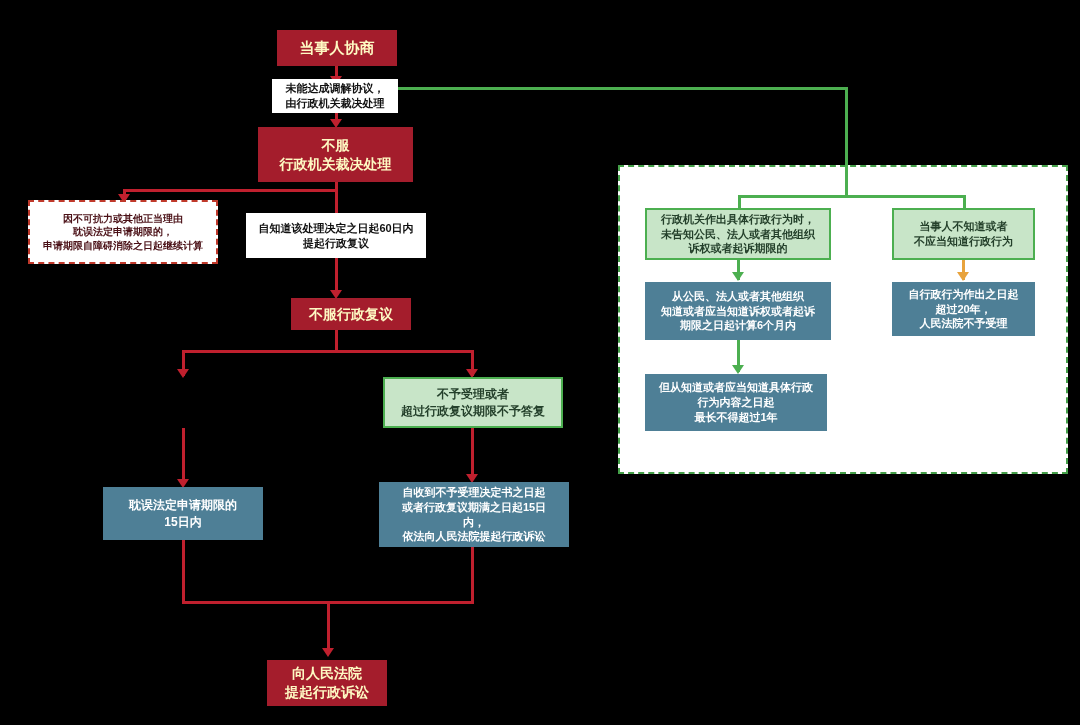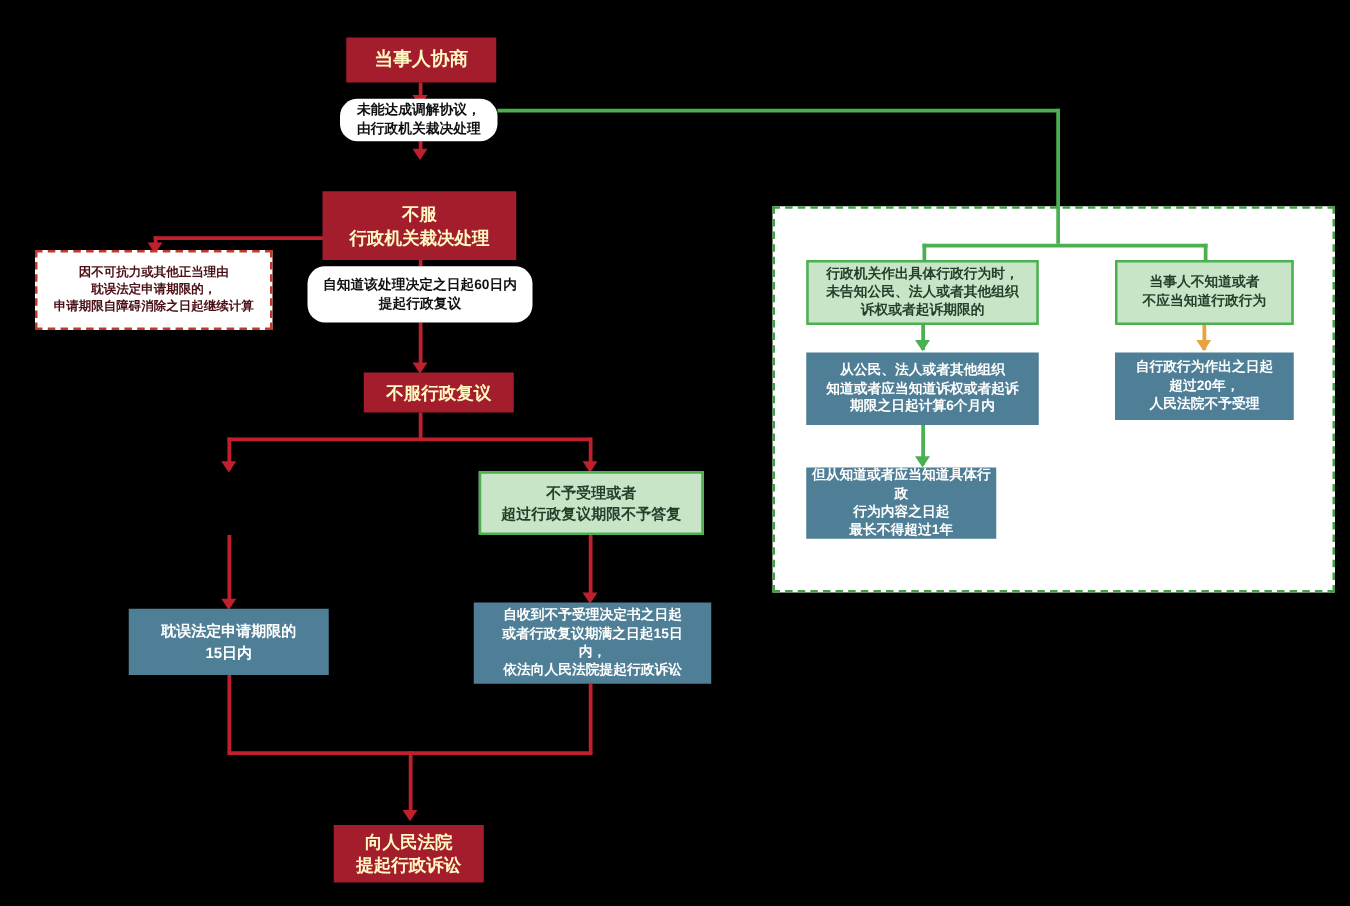--- a/index.html
+++ b/index.html
@@ -23,21 +23,20 @@
   .red-box{
     background:#A41D2C;
     color:#fef9c3;
     font-weight:bold;
   }
   
   .white-box{
     background:#ffffff;
     color:#111111;
     font-weight:bold;
-    border-radius:14px;
   }
   
   .dashed-red-box{
     background:#ffffff;
     color:#4a1016;
     border:2px dashed #C0392B;
     font-weight:bold;
   }
   
   .green-box{
@@ -90,21 +89,21 @@
 
   <div class="node white-box" style="left:272px;top:79px;width:126px;height:34px;font-size:11px;">未能达成调解协议，
 由行政机关裁决处理</div>
 
   <div class="conn h-green" style="left:398px;top:87px;width:449px;"></div>
   <div class="conn v-green" style="left:845px;top:87px;height:108px;"></div>
 
   <div class="conn v-red" style="left:335px;top:113px;height:10px;"></div>
   <div class="arrow-down ar-red" style="left:330px;top:119px;"></div>
 
-  <div class="node red-box" style="left:258px;top:127px;width:155px;height:55px;font-size:14px;margin-top:26px;">不服
+  <div class="node red-box" style="left:258px;top:127px;width:155px;height:55px;font-size:14px;">不服
 行政机关裁决处理</div>
 
   <div class="conn v-red" style="left:335px;top:182px;height:9px;"></div>
   <div class="conn h-red" style="left:123px;top:189px;width:214px;"></div>
   <div class="conn v-red" style="left:123px;top:189px;height:8px;"></div>
   <div class="arrow-down ar-red" style="left:118px;top:194px;"></div>
 
   <div class="node dashed-red-box" style="left:28px;top:200px;width:190px;height:64px;font-size:10px;">因不可抗力或其他正当理由
 耽误法定申请期限的，
 申请期限自障碍消除之日起继续计算</div>
@@ -174,17 +173,17 @@
 知道或者应当知道诉权或者起诉
 期限之日起计算6个月内</div>
 
   <div class="node blue-box" style="left:892px;top:282px;width:143px;height:54px;font-size:11px;">自行政行为作出之日起
 超过20年，
 人民法院不予受理</div>
 
   <div class="conn v-green" style="left:737px;top:340px;height:32px;"></div>
   <div class="arrow-down ar-green" style="left:732px;top:365px;"></div>
 
-  <div class="node blue-box" style="left:645px;top:374px;width:152px;height:57px;font-size:11px;">但从知道或者应当知道具体行政
+  <div class="node blue-box" style="left:645px;top:374px;width:182px;height:57px;font-size:11px;">但从知道或者应当知道具体行政
 行为内容之日起
 最长不得超过1年</div>
 
 </div>
 
 </body></html>

